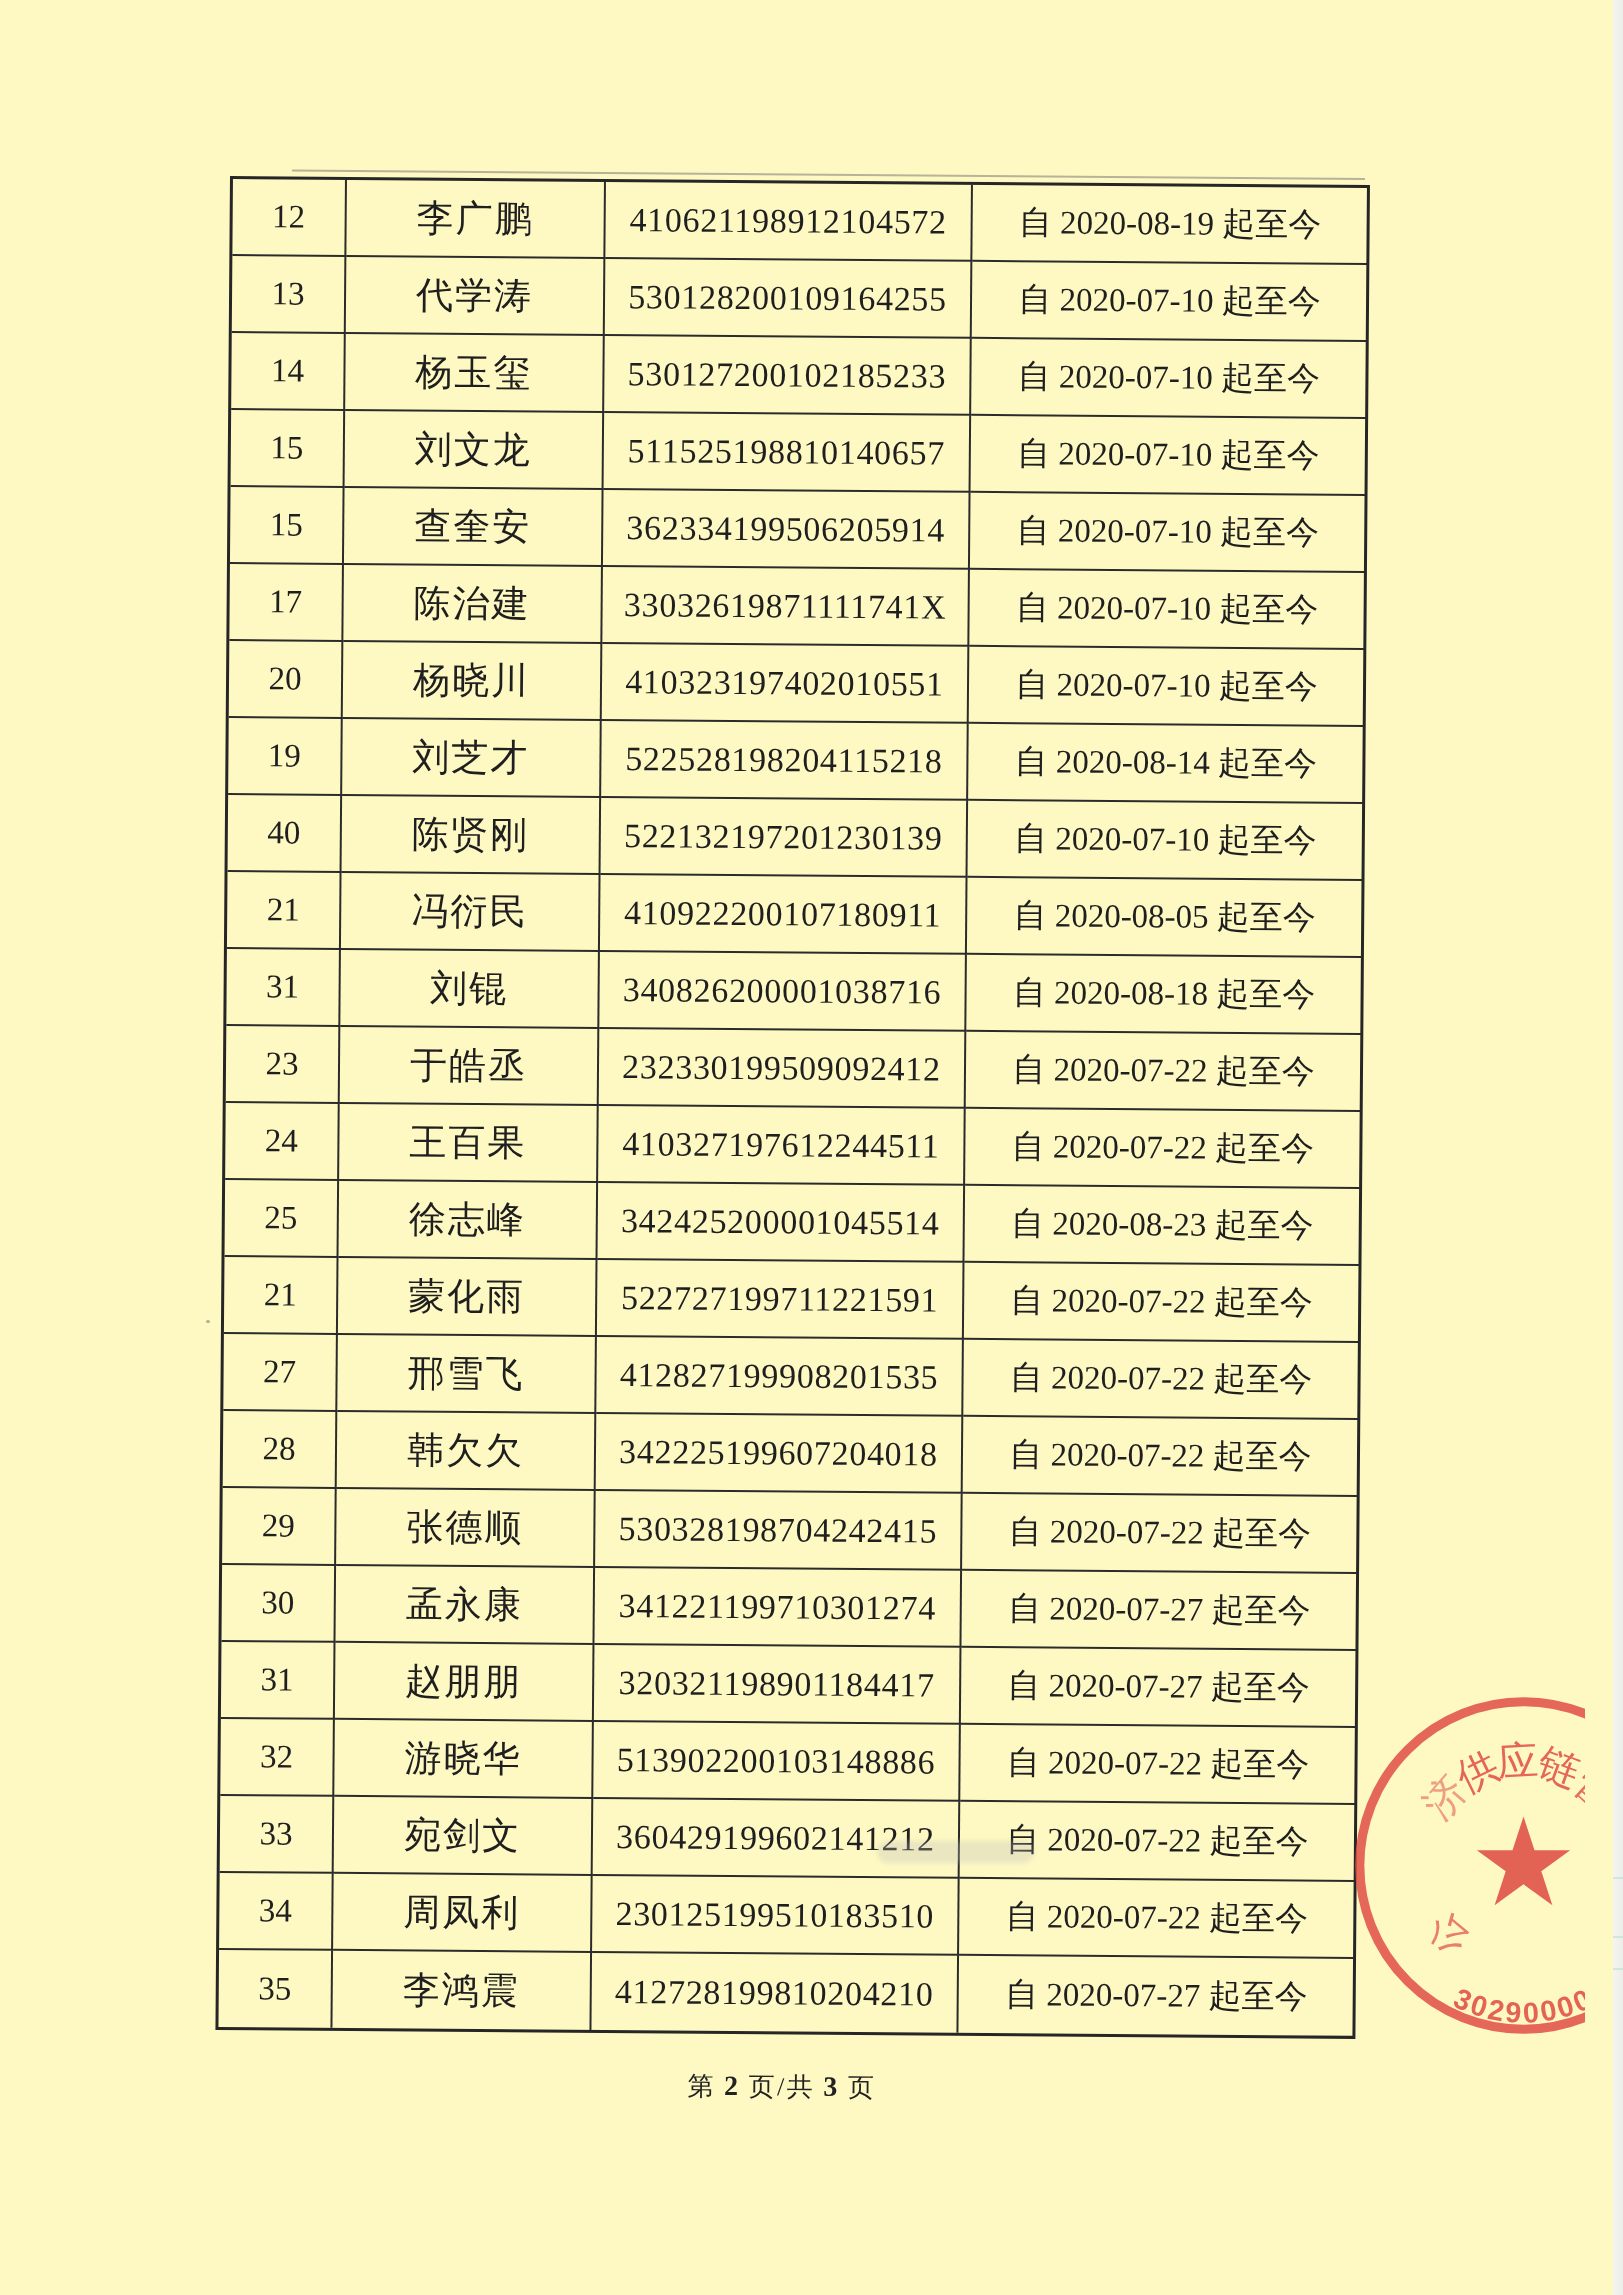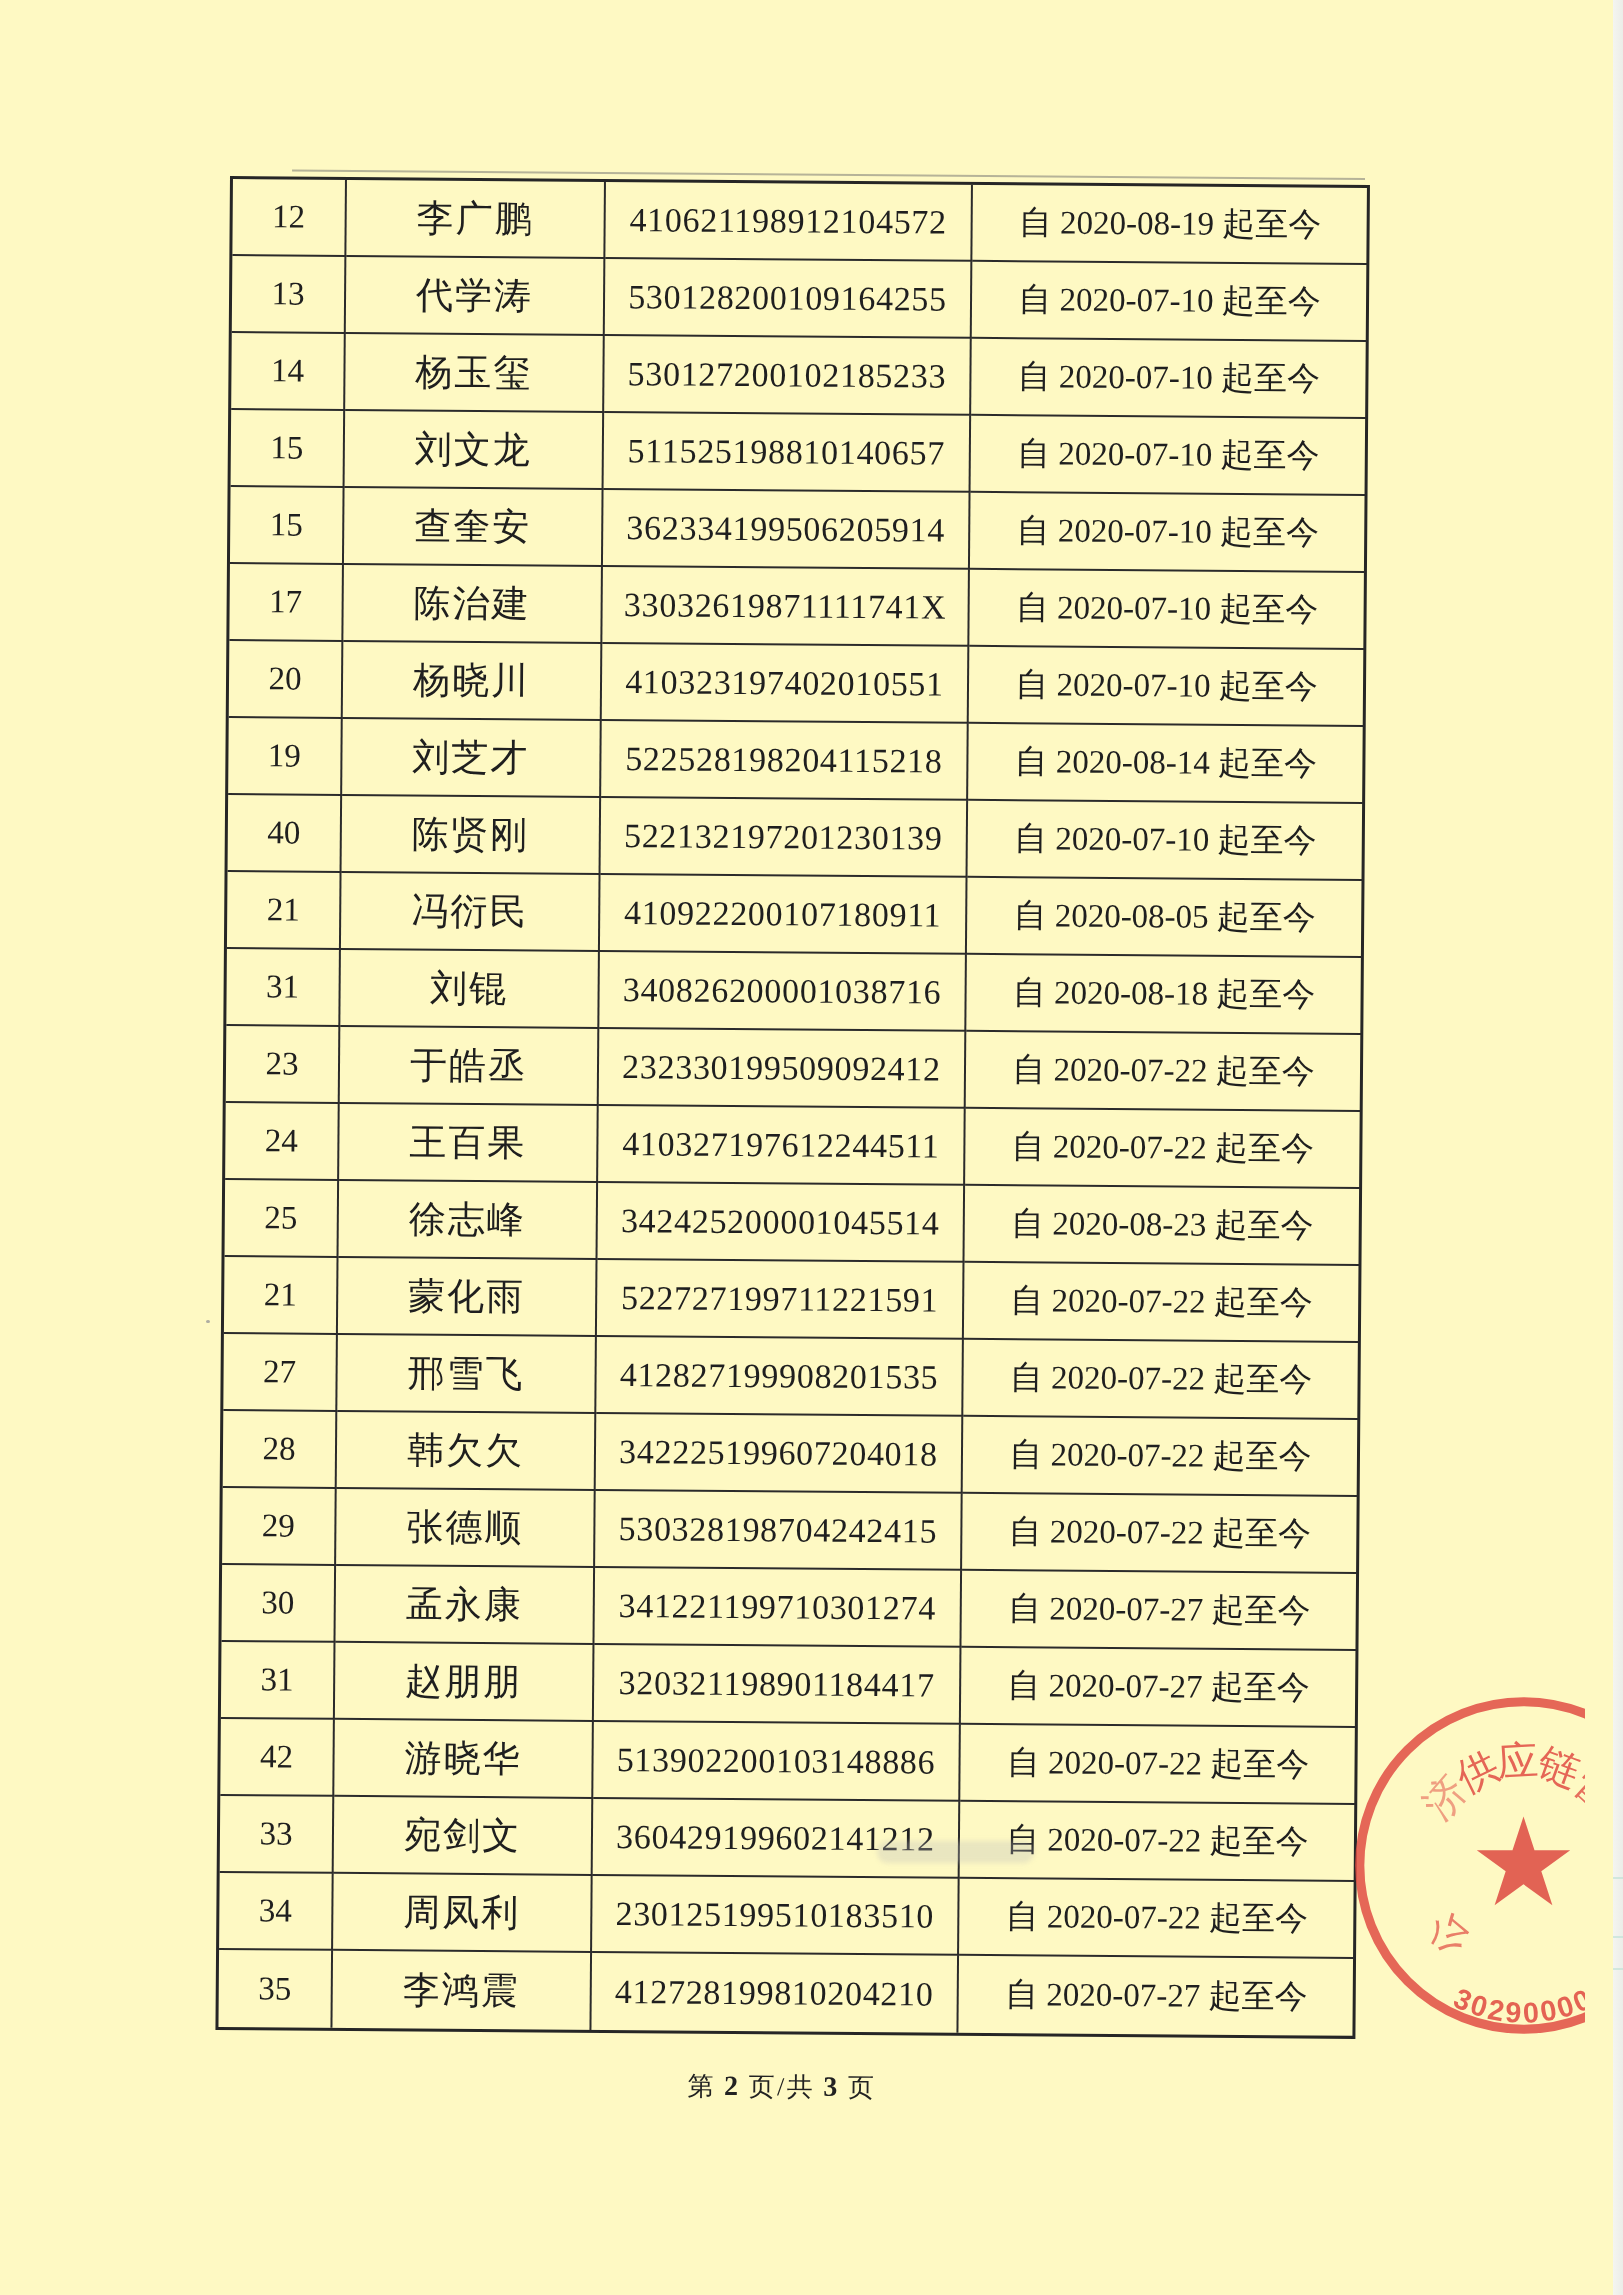--- a/index.html
+++ b/index.html
@@ -186,21 +186,21 @@
             <div class="tcell cell-id">341221199710301274</div>
             <div class="tcell cell-period">自 2020-07-27 起至今</div>
           </div>
           <div class="trow">
             <div class="tcell cell-index">31</div>
             <div class="tcell cell-name">赵朋朋</div>
             <div class="tcell cell-id">320321198901184417</div>
             <div class="tcell cell-period">自 2020-07-27 起至今</div>
           </div>
           <div class="trow">
-            <div class="tcell cell-index">42</div>
+            <div class="tcell cell-index">32</div>
             <div class="tcell cell-name">游晓华</div>
             <div class="tcell cell-id">513902200103148886</div>
             <div class="tcell cell-period">自 2020-07-22 起至今</div>
           </div>
           <div class="trow">
             <div class="tcell cell-index">33</div>
             <div class="tcell cell-name">宛剑文</div>
             <div class="tcell cell-id">360429199602141212</div>
             <div class="tcell cell-period">自 2020-07-22 起至今</div>
           </div>

